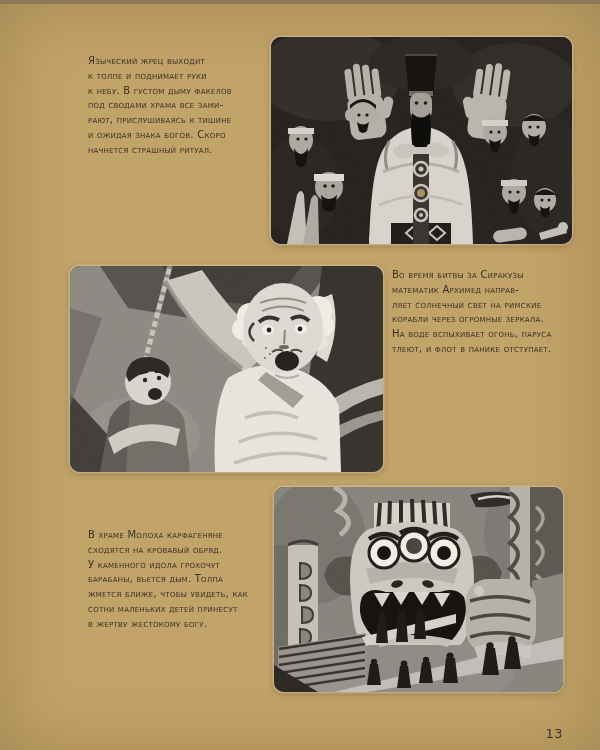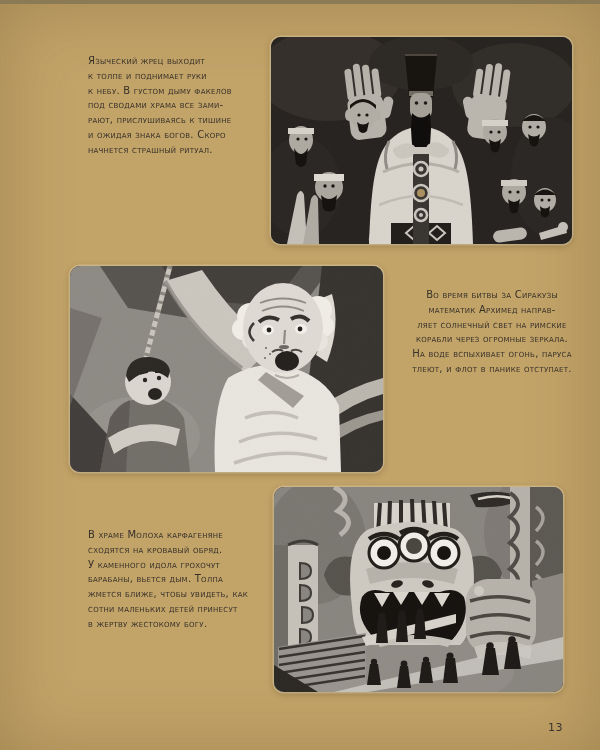--- a/index.html
+++ b/index.html
@@ -22,25 +22,25 @@
     position:absolute;margin:0;padding:0;
     border-radius:10px;overflow:hidden;
     box-shadow:0 0 0 1.5px rgba(235,222,192,.38), 0 2px 7px rgba(56,40,12,.30);
     background:#2a2623;
   }
   .illustration svg{display:block;width:100%;height:100%;}
   .ill-priest{left:271px;top:33px;width:301px;height:207px;}
   .ill-archimedes{left:70px;top:262px;width:313px;height:206px;}
   .ill-moloch{left:274px;top:483px;width:289px;height:205px;}
   .cap-priest{left:88px;top:50px;width:200px;}
-  .cap-archimedes{left:392px;top:284px;width:200px;text-align:center;}
+  .cap-archimedes{left:392px;top:264px;width:200px;}
   .cap-moloch{left:88px;top:524px;width:210px;}
   .page-number{
-    position:absolute;right:37px;bottom:20px;
-    color:#3a342c;font-size:11px;letter-spacing:.5px;
+    position:absolute;right:37px;bottom:13px;
+    color:#3a342c;font-size:13px;letter-spacing:.5px;
   }
 </style>
 </head>
 <body>
 
 <div class="book-page">
 
   <div class="caption cap-priest">Языческий жрец выходит
 к толпе и поднимает руки
 к небу. В густом дыму факелов

